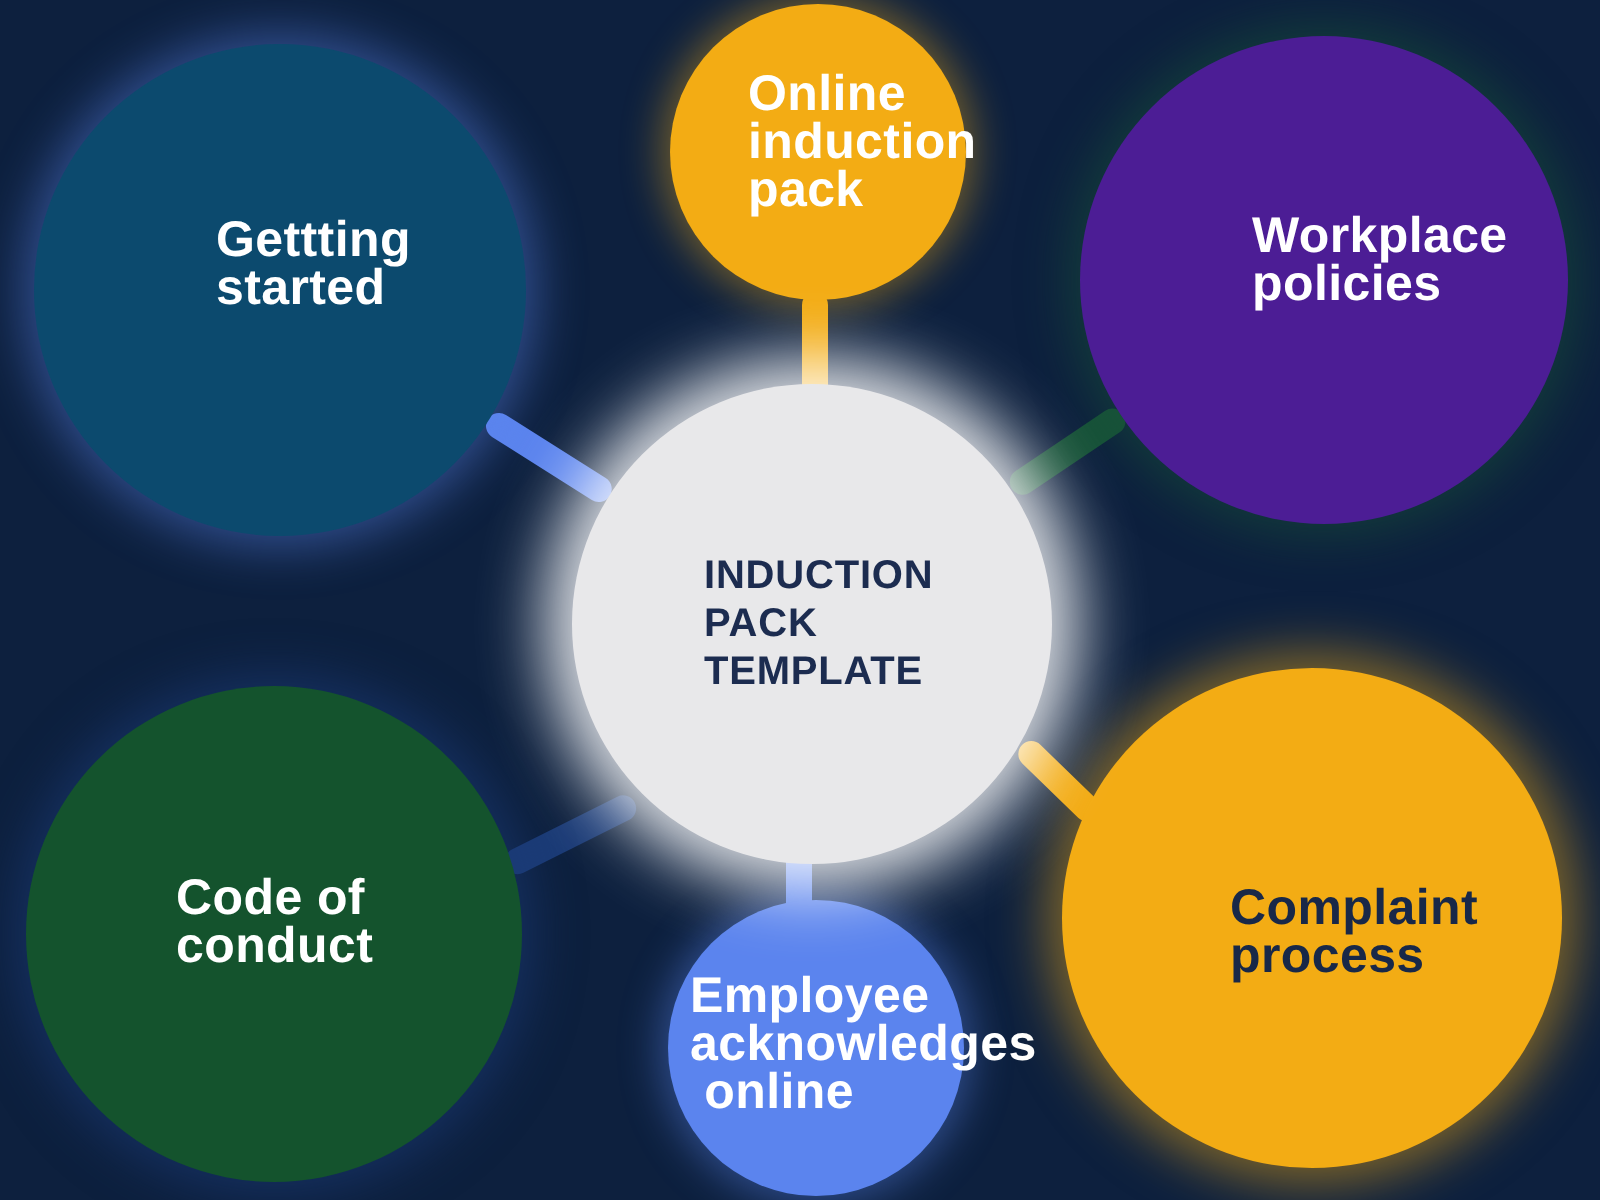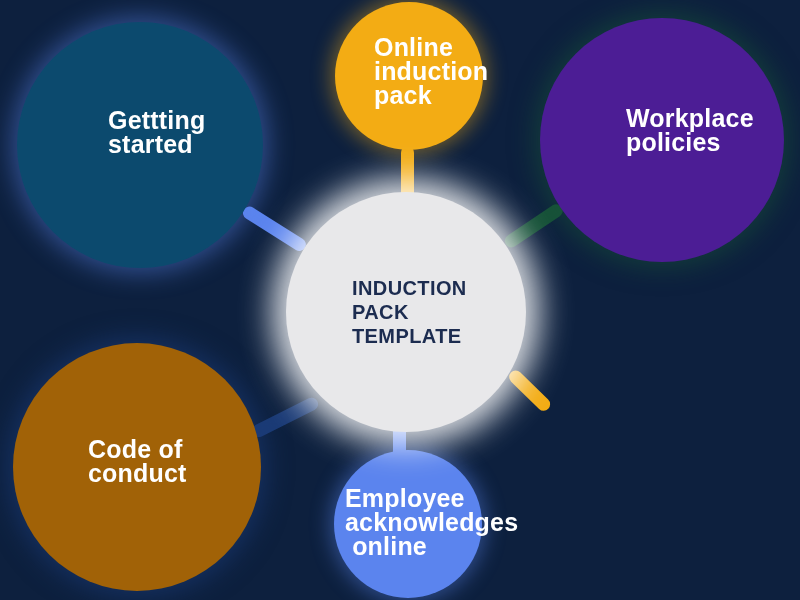--- a/index.html
+++ b/index.html
@@ -85,31 +85,35 @@
     <div class="label" style="color: rgb(255, 255, 255);">Online
 induction
 pack</div>
   </div>
 
   <div class="node" id="node-workplace" style="background-color: #4c1d95;">
     <div class="label" style="color: rgb(255, 255, 255);">Workplace
 policies</div>
   </div>
 
-  <div class="node" id="node-code" style="background-color: #a16207;">
+  <div class="node" id="node-code" style="background-color: #14532d;">
     <div class="label" style="color: rgb(255, 255, 255);">Code of
 conduct</div>
   </div>
 
   <div class="node" id="node-employee" style="background-color: rgb(91, 132, 238);">
     <div class="label" style="color: rgb(255, 255, 255);">Employee
 acknowledges
 &nbsp;online</div>
   </div>
 
+  <div class="node" id="node-complaint" style="background-color: rgb(243, 172, 20);">
+    <div class="label" style="color: rgb(24, 40, 72);">Complaint
+process</div>
+  </div>
 
   <div class="node" id="node-center" style="background-color: rgb(232, 232, 234);">
     <div class="label" style="color: rgb(28, 44, 80);">INDUCTION
 PACK
 TEMPLATE</div>
   </div>
 
 </div>
 
 </body></html>

